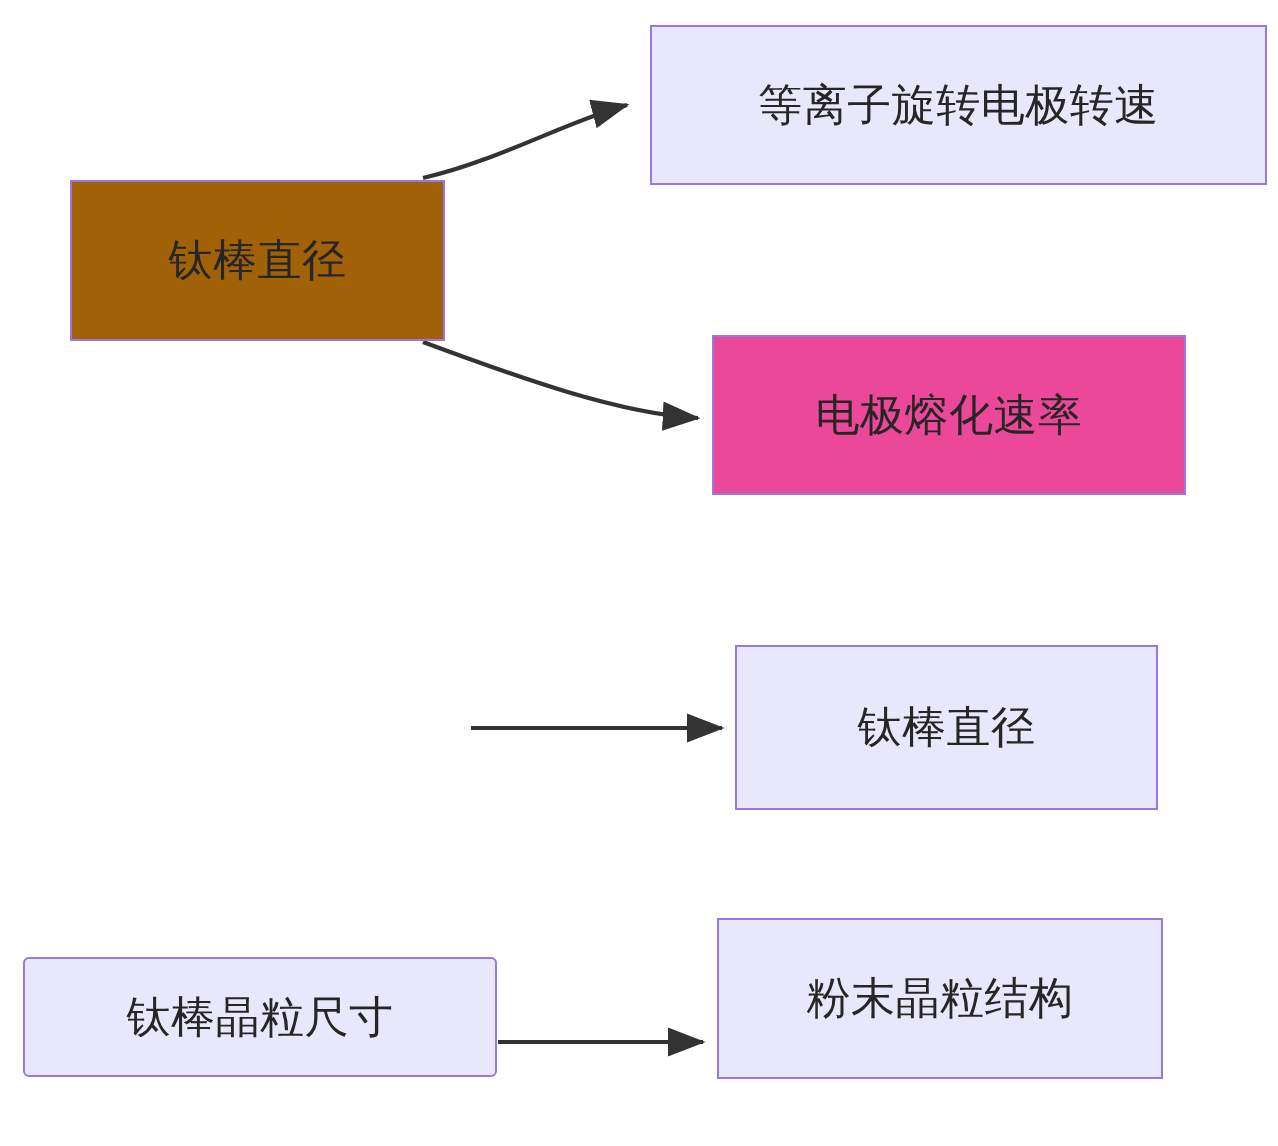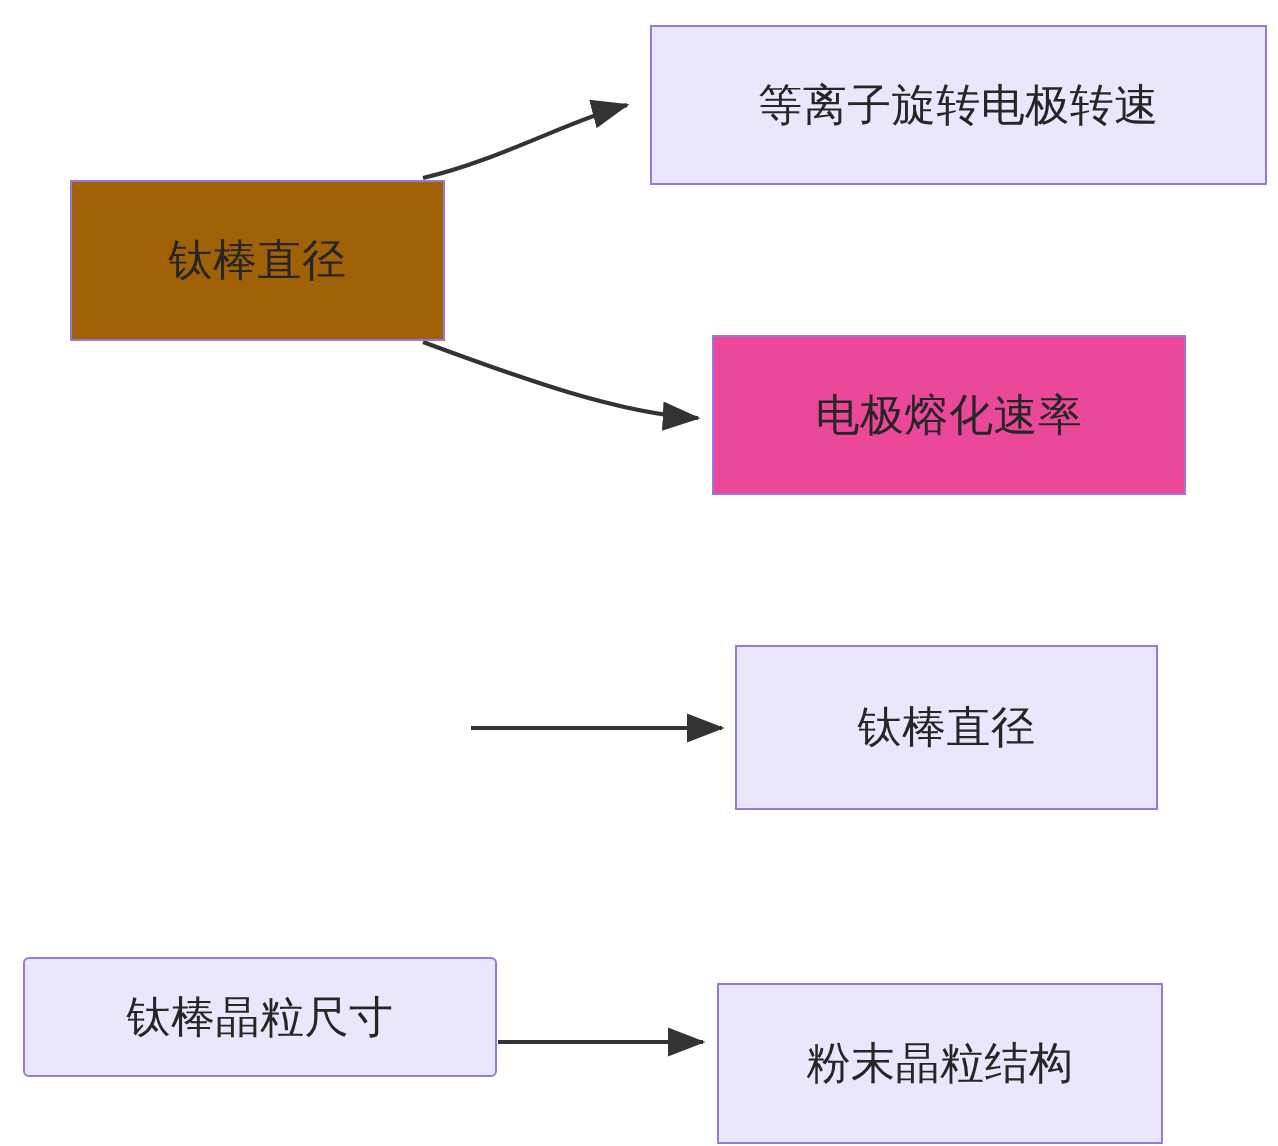--- a/index.html
+++ b/index.html
@@ -80,17 +80,17 @@
 
 
   <div class="node" style="left: 735px; top: 645px; width: 423px; height: 165px; background: rgb(233, 231, 252); border-color: rgb(154, 119, 224);">
     <span class="node-label" style="color: rgb(38, 38, 38);">钛棒直径</span>
   </div>
 
   <div class="node" style="left: 23px; top: 957px; width: 474px; height: 120px; background: rgb(233, 231, 252); border-color: rgb(154, 119, 224); border-radius: 6px;">
     <span class="node-label" style="color: rgb(38, 38, 38);">钛棒晶粒尺寸</span>
   </div>
 
-  <div class="node" style="left: 717px; top: 983px; width: 446px; height: 161px; background: rgb(233, 231, 252); border-color: rgb(154, 119, 224);">
+  <div class="node" style="left: 717px; top: 918px; width: 446px; height: 161px; background: rgb(233, 231, 252); border-color: rgb(154, 119, 224);">
     <span class="node-label" style="color: rgb(38, 38, 38);">粉末晶粒结构</span>
   </div>
 
 </div>
 
 </body></html>

